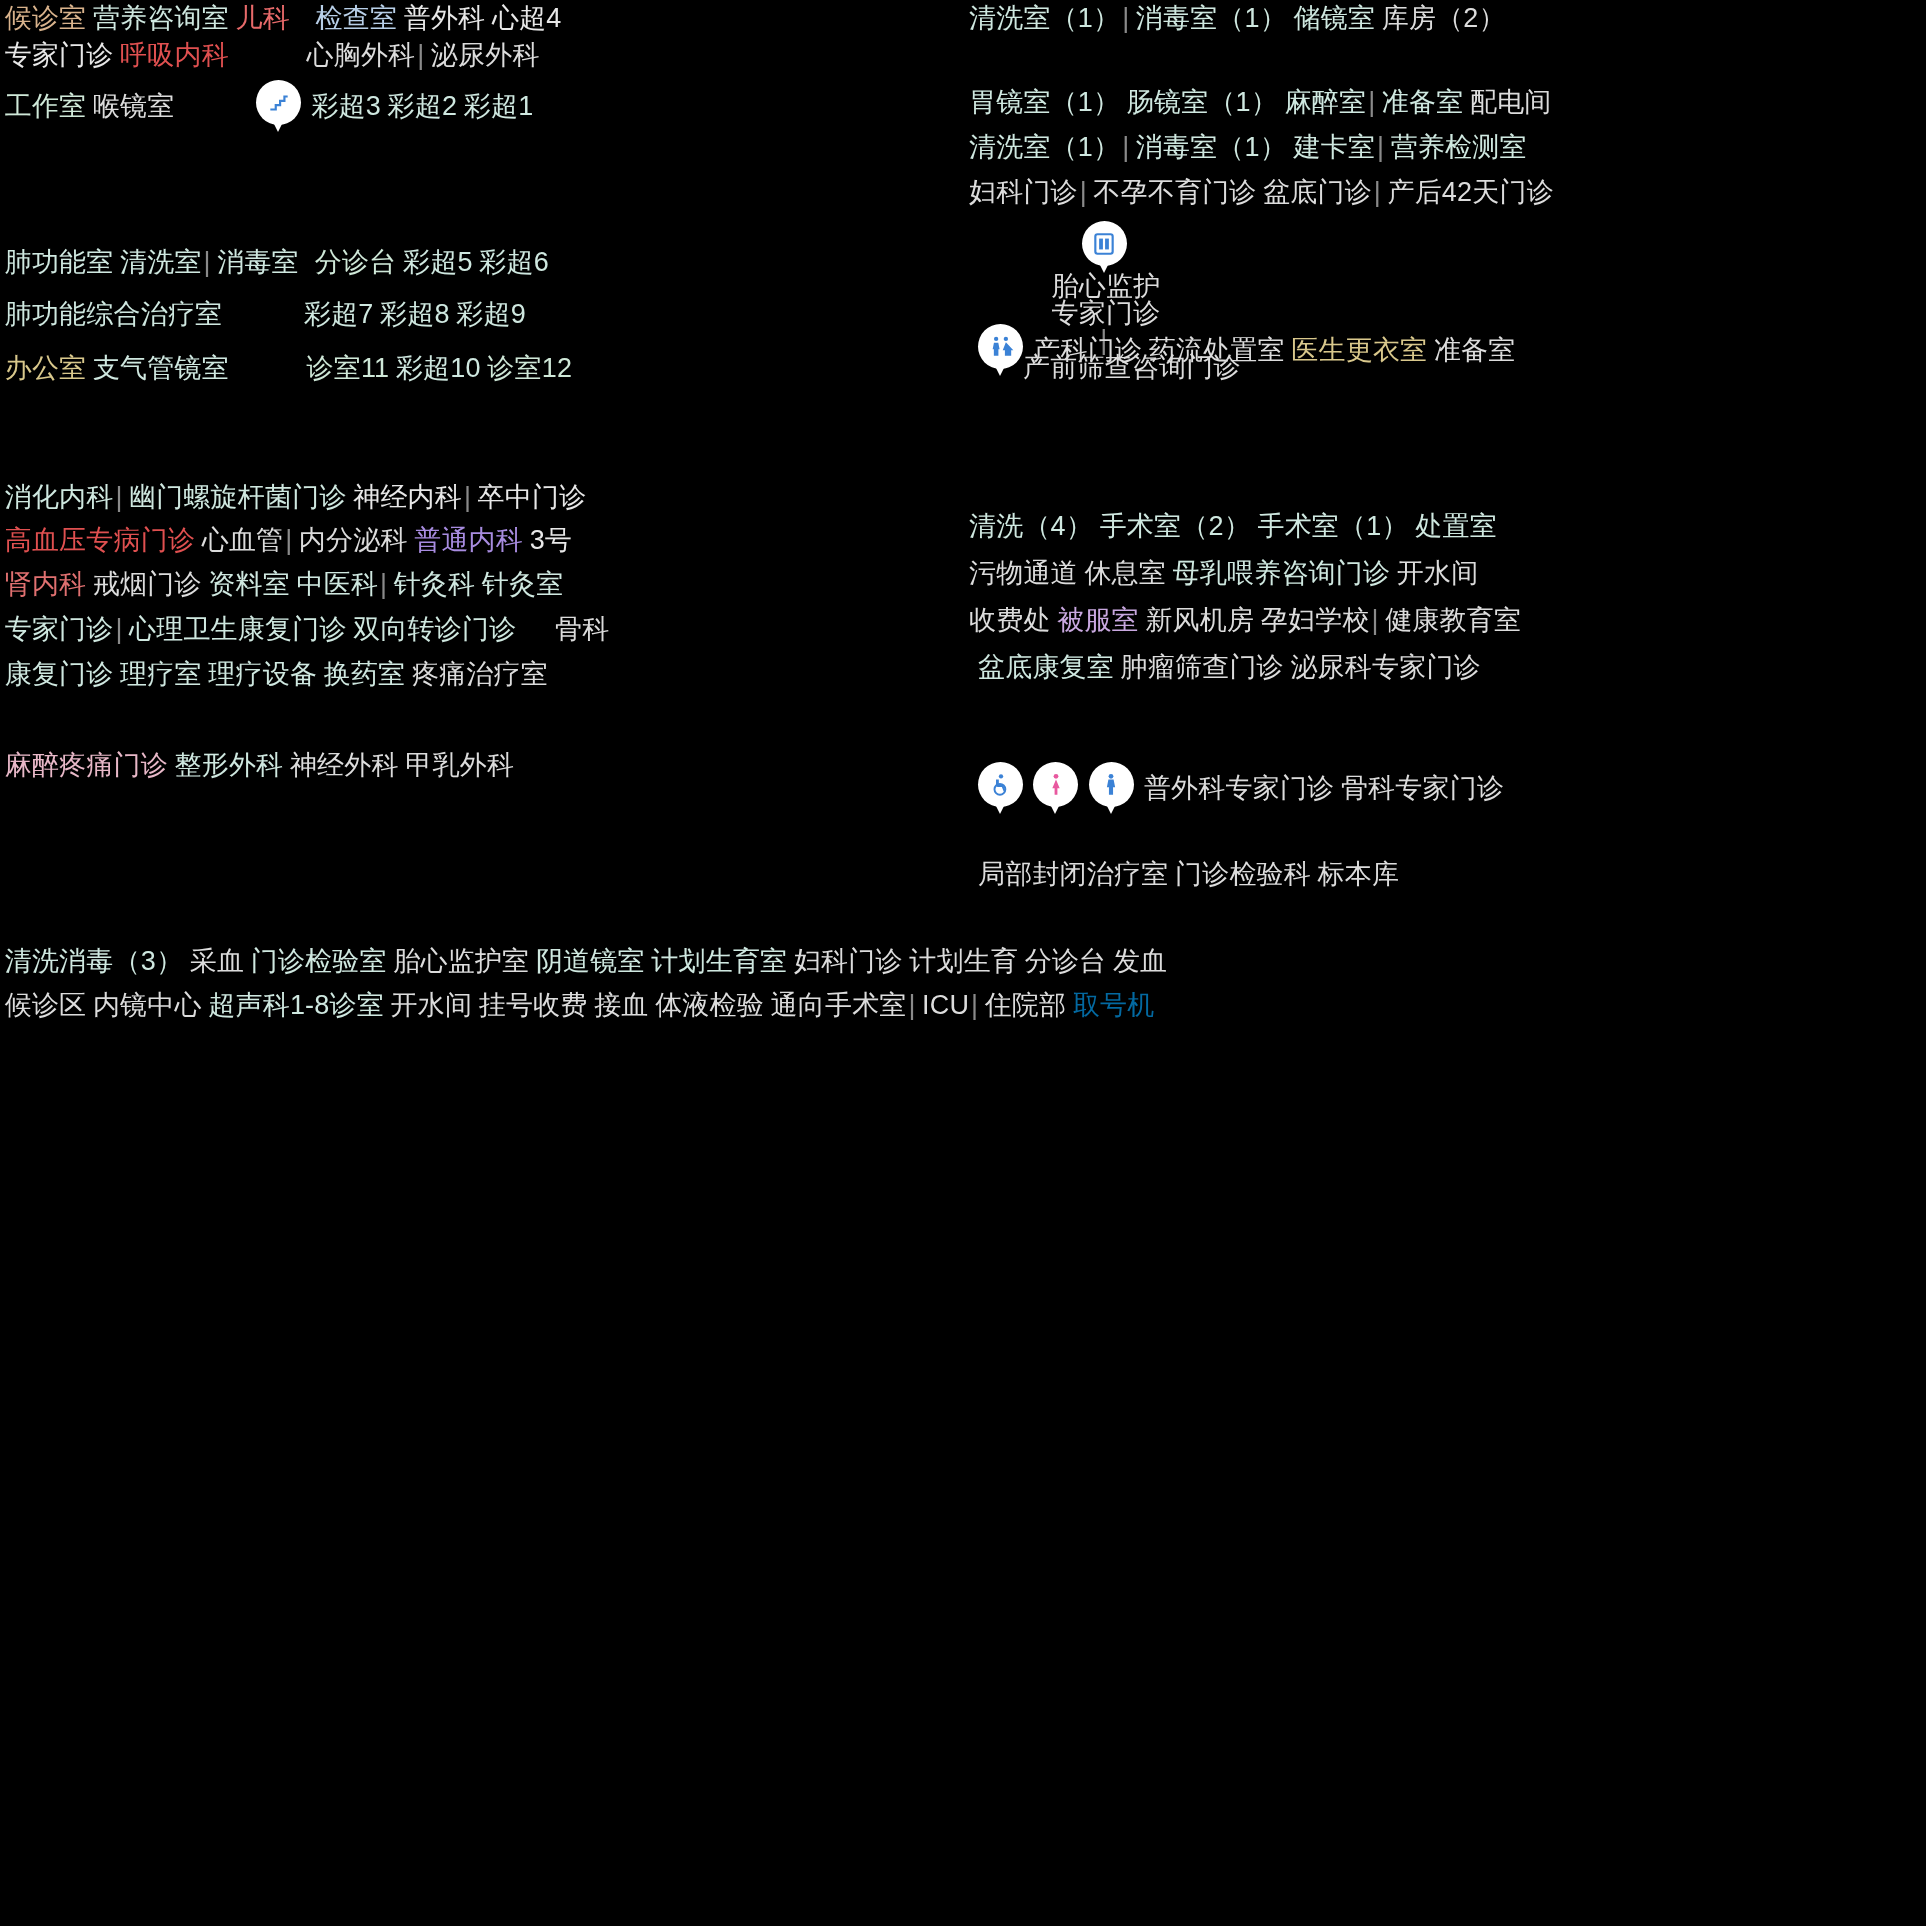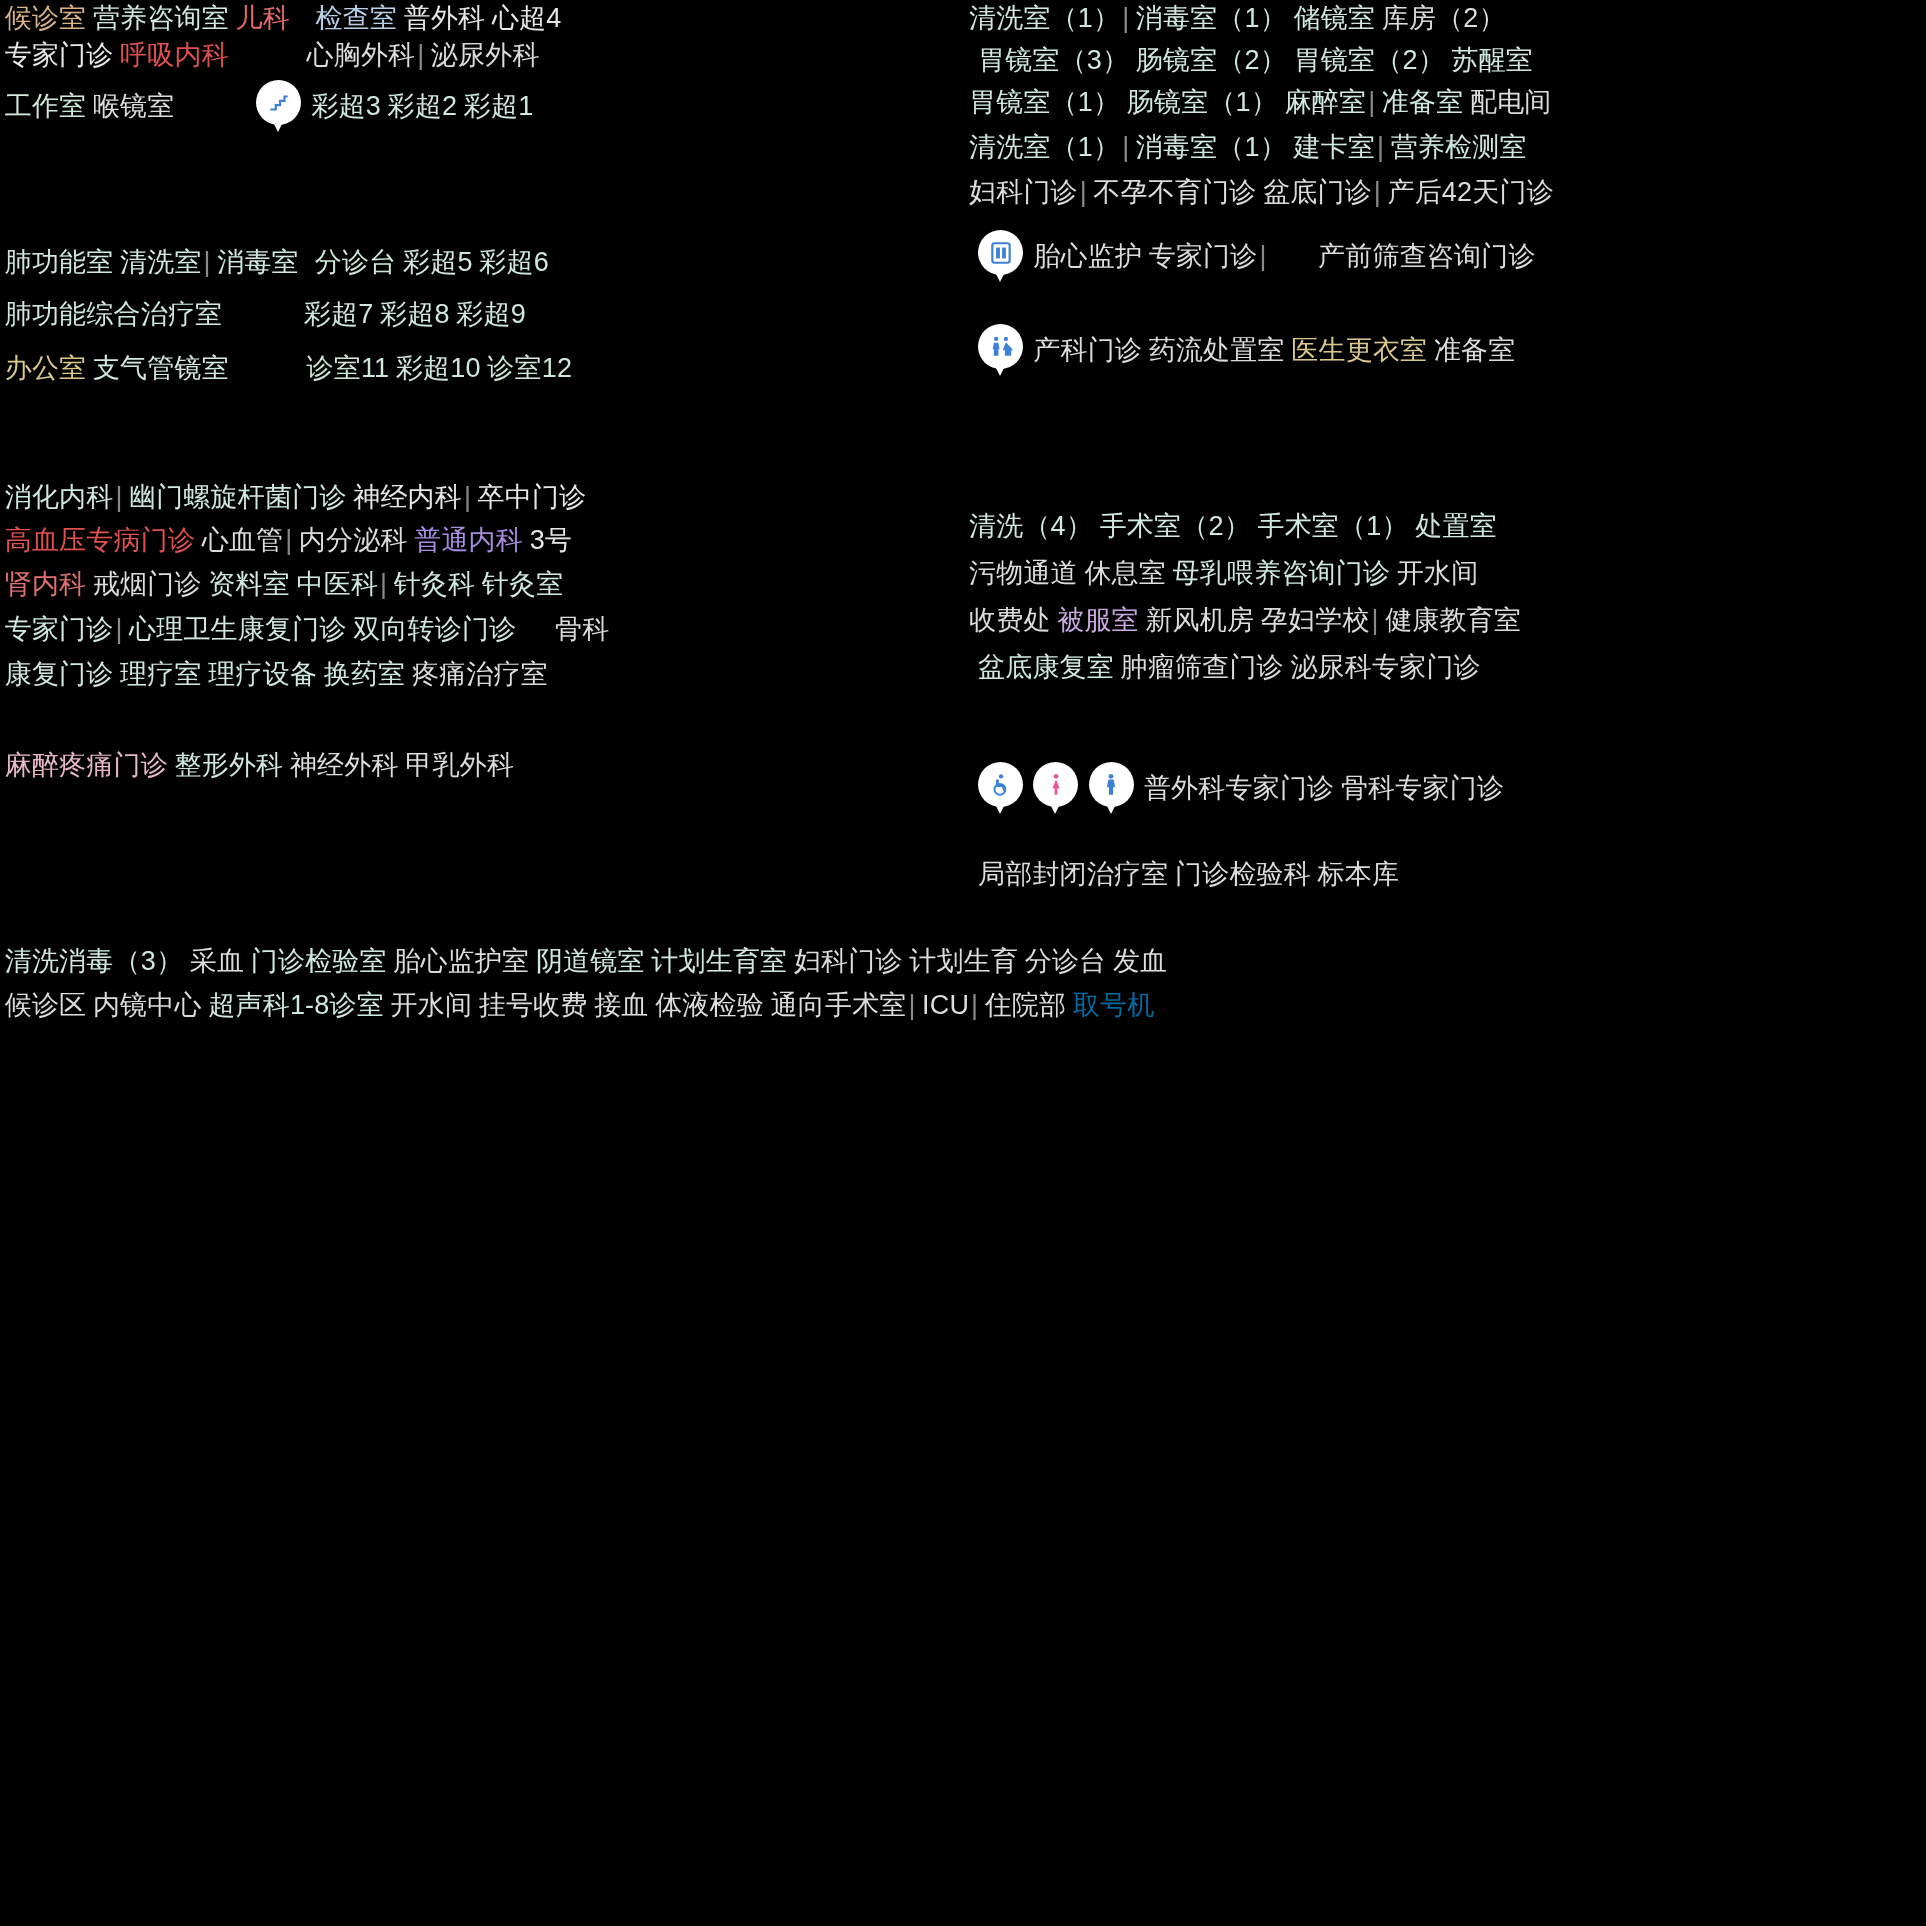--- a/index.html
+++ b/index.html
@@ -179,26 +179,20 @@
       <span class="lbl" style="color: rgb(220, 220, 220);">神经外科</span>
       <span class="lbl" style="color: rgb(220, 220, 220);">甲乳外科</span>
     </div>
     <div class="row" style="left: 969px; top: 4.7px;">
       <span class="lbl" style="color: rgb(207, 232, 224);">清洗室（1）</span>
       <span class="sep" style="color: rgb(138, 138, 138);">|</span>
       <span class="lbl" style="color: rgb(207, 232, 224);">消毒室（1）</span>
       <span class="lbl" style="color: rgb(207, 232, 224);">储镜室</span>
       <span class="lbl" style="color: rgb(220, 220, 220);">库房（2）</span>
     </div>
-    <div class="row" style="left: 978px; top: 47px;">
-      <span class="lbl" style="color: rgb(207, 232, 224);">胃镜室（3）</span>
-      <span class="lbl" style="color: rgb(207, 232, 224);">肠镜室（2）</span>
-      <span class="lbl" style="color: rgb(207, 232, 224);">胃镜室（2）</span>
-      <span class="lbl" style="color: rgb(207, 232, 224);">苏醒室</span>
-    </div>
     <div class="row" style="left: 969px; top: 89px;">
       <span class="lbl" style="color: rgb(207, 232, 224);">胃镜室（1）</span>
       <span class="lbl" style="color: rgb(207, 232, 224);">肠镜室（1）</span>
       <span class="lbl" style="color: rgb(207, 232, 224);">麻醉室</span>
       <span class="sep" style="color: rgb(138, 138, 138);">|</span>
       <span class="lbl" style="color: rgb(207, 232, 224);">准备室</span>
       <span class="lbl" style="color: rgb(220, 220, 220);">配电间</span>
     </div>
     <div class="row" style="left: 969px; top: 134px;">
       <span class="lbl" style="color: rgb(207, 232, 224);">清洗室（1）</span>
@@ -209,21 +203,21 @@
       <span class="lbl" style="color: rgb(207, 232, 224);">营养检测室</span>
     </div>
     <div class="row" style="left: 969px; top: 179px;">
       <span class="lbl" style="color: rgb(220, 220, 220);">妇科门诊</span>
       <span class="sep" style="color: rgb(138, 138, 138);">|</span>
       <span class="lbl" style="color: rgb(220, 220, 220);">不孕不育门诊</span>
       <span class="lbl" style="color: rgb(220, 220, 220);">盆底门诊</span>
       <span class="sep" style="color: rgb(138, 138, 138);">|</span>
       <span class="lbl" style="color: rgb(220, 220, 220);">产后42天门诊</span>
     </div>
-    <div class="row" style="left: 978px; top: 230px;">
+    <div class="row" style="left: 978px; top: 221px; flex-direction: column;">
       <div class="pin">
         <div class="tail"></div>
         <div class="bubble"></div>
         <div class="glyph">
           <svg width="26" height="26" viewBox="0 0 24 24">
             <rect x="4" y="3" width="16" height="18" rx="2" fill="none" stroke="#3b82d6" stroke-width="2"></rect>
             <rect x="7.5" y="7" width="3.5" height="10" fill="#3b82d6"></rect>
             <rect x="13" y="7" width="3.5" height="10" fill="#3b82d6"></rect>
           </svg>
         </div>

